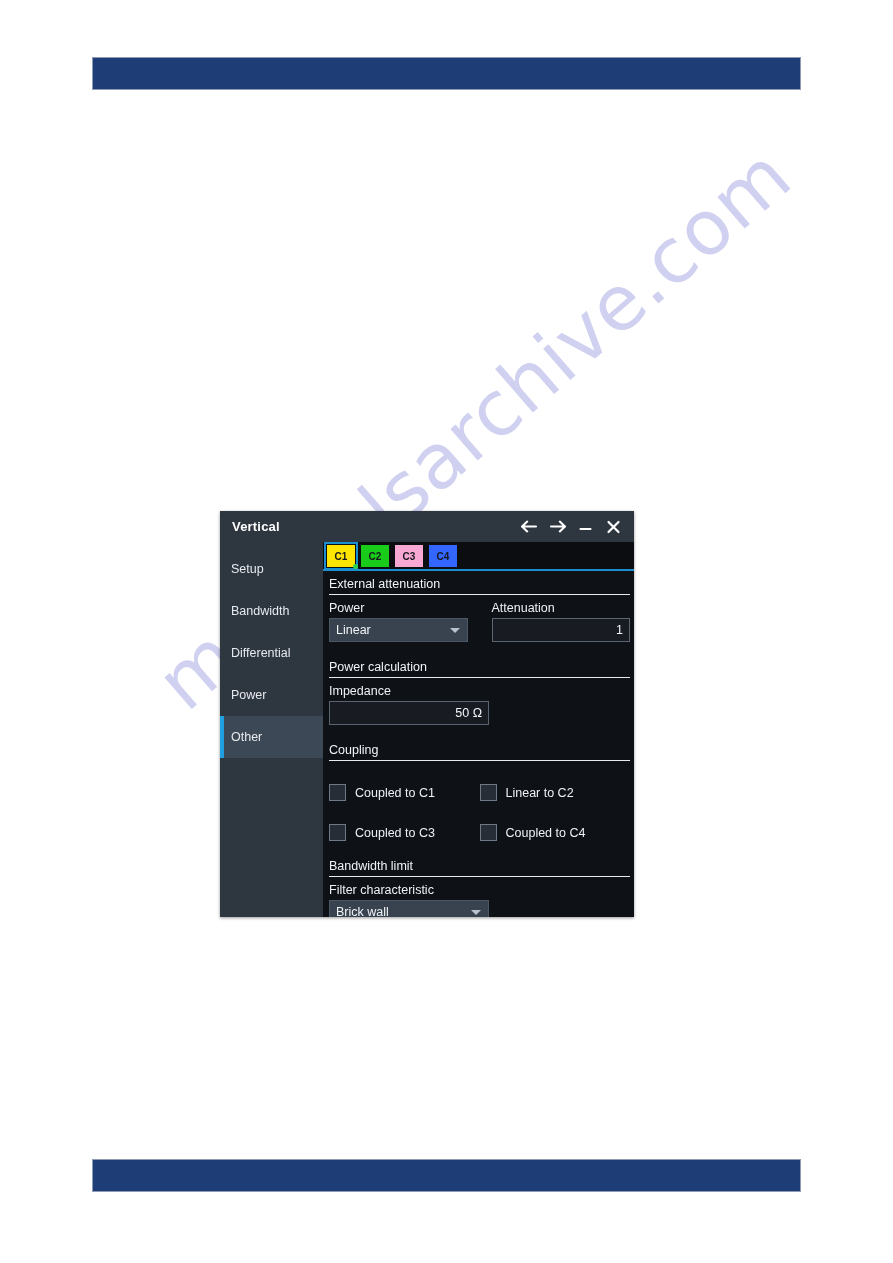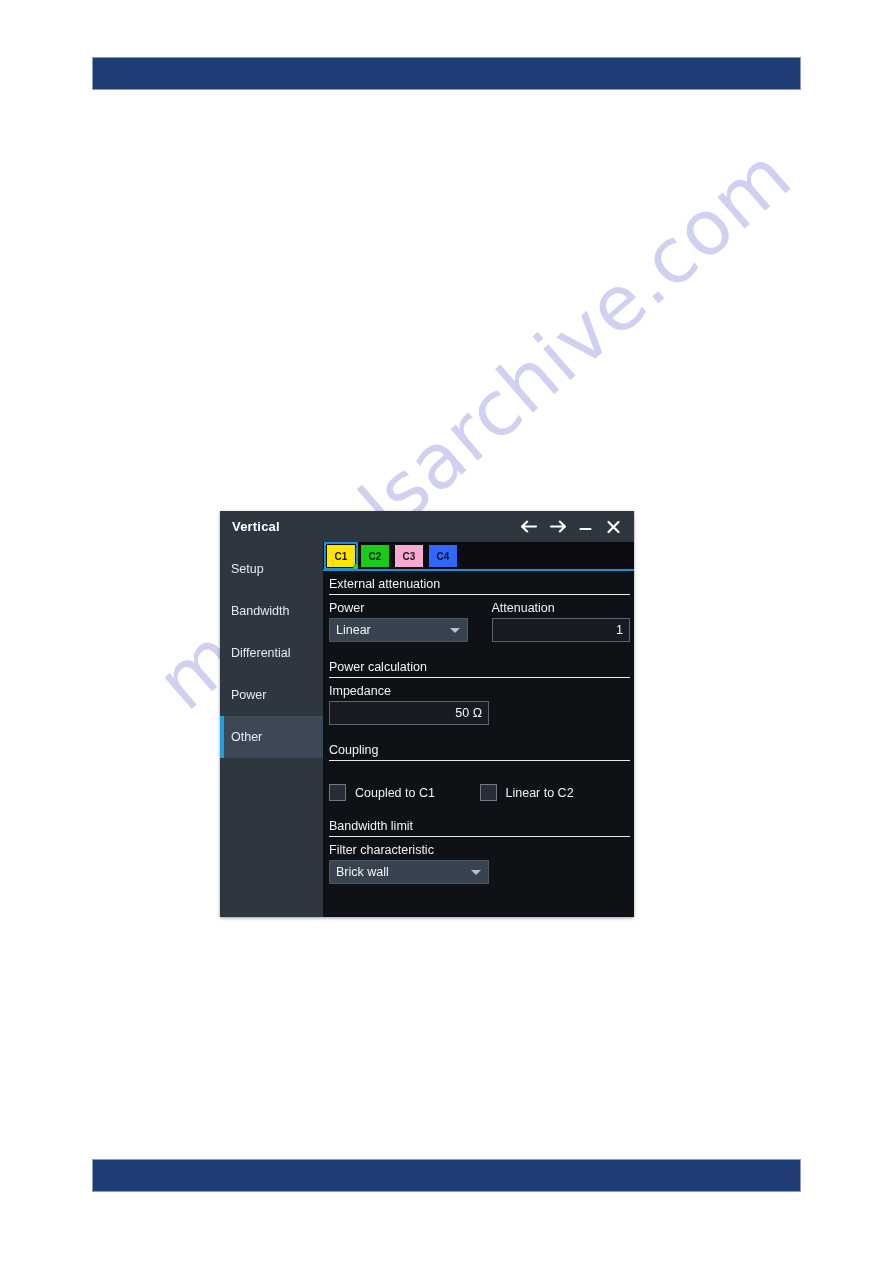--- a/index.html
+++ b/index.html
@@ -382,20 +382,30 @@
           <div class="check-cell">
             <span class="checkbox"></span>
             <span class="check-label">Coupled to C1</span>
           </div>
           <div class="check-cell">
             <span class="checkbox"></span>
             <span class="check-label">Linear to C2</span>
           </div>
         </div>
 
+        <div class="check-row">
+          <div class="check-cell">
+            <span class="checkbox"></span>
+            <span class="check-label">Coupled to C3</span>
+          </div>
+          <div class="check-cell">
+            <span class="checkbox"></span>
+            <span class="check-label">Coupled to C4</span>
+          </div>
+        </div>
 
         <div class="spacer-12"></div>
 
         <div class="section-head">Bandwidth limit</div>
 
         <div class="field-label">Filter characteristic</div>
         <div class="select-box w-half">
           <span>Brick wall</span>
           <span class="caret"></span>
         </div>

